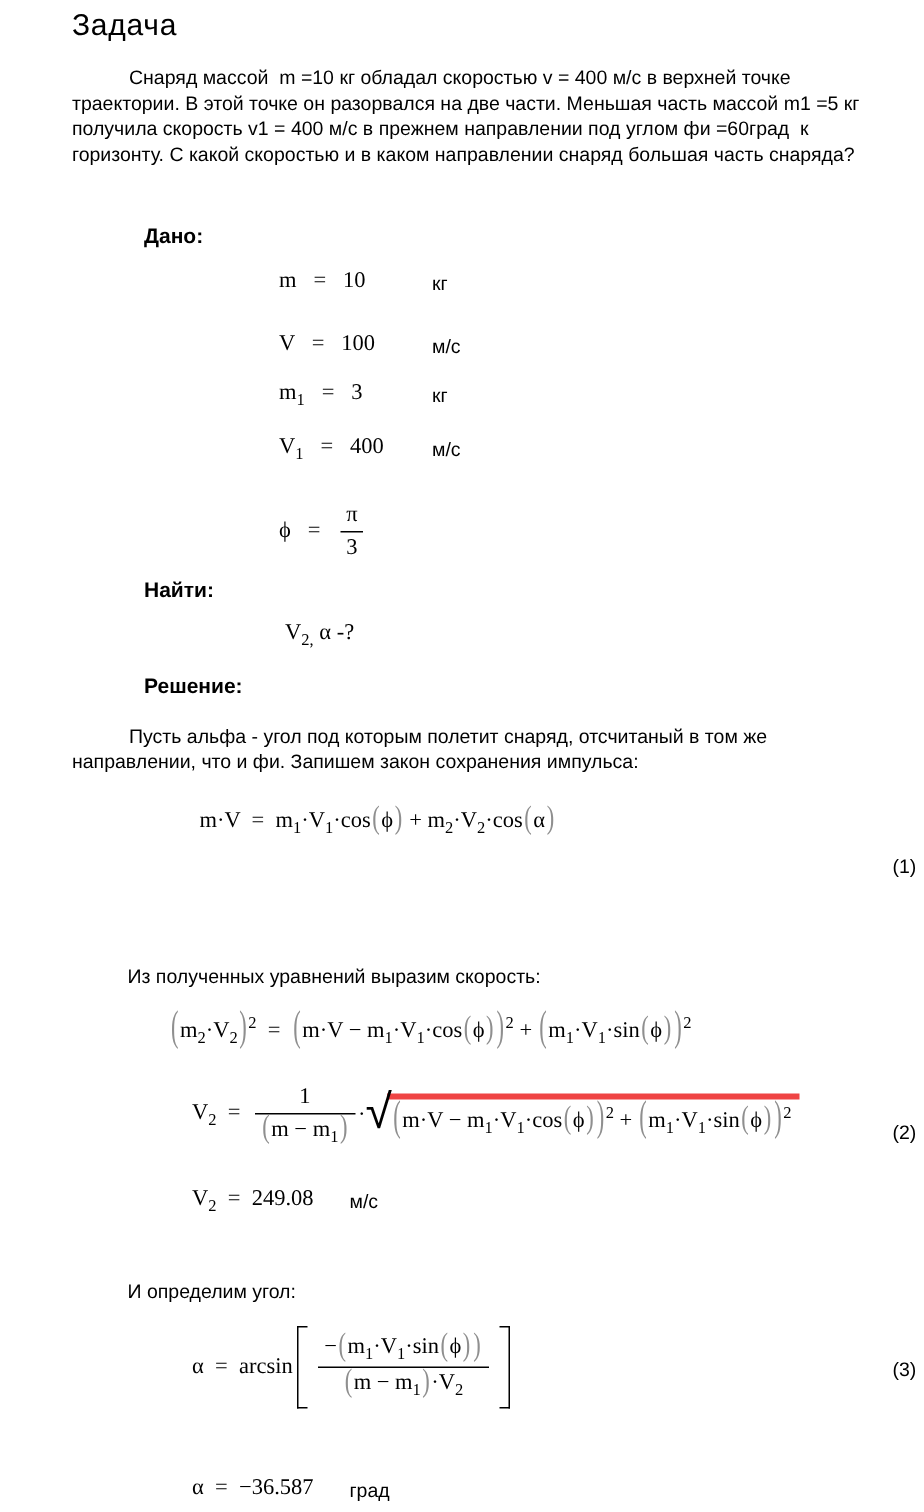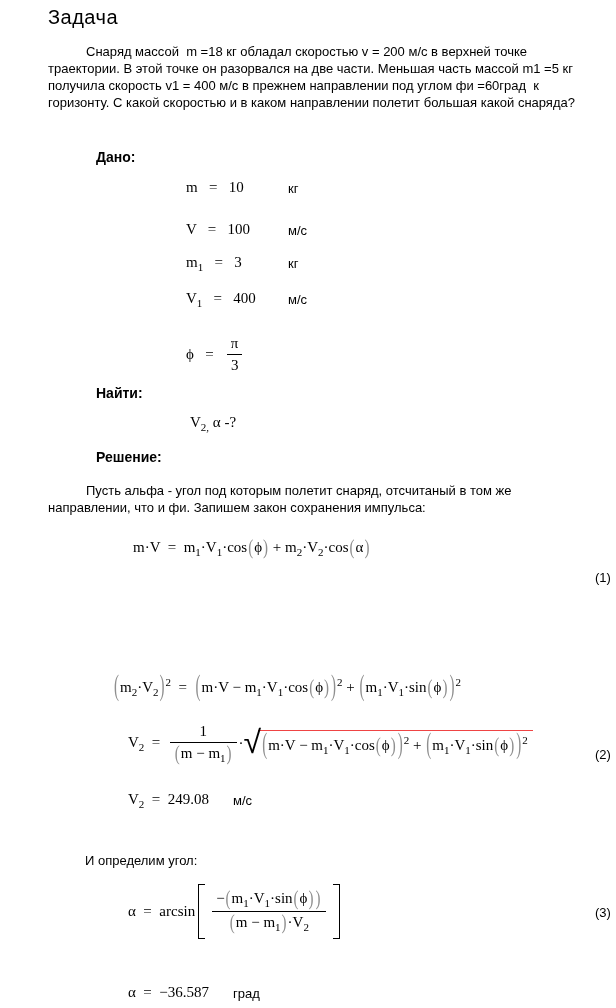--- a/index.html
+++ b/index.html
@@ -16,40 +16,40 @@
   .eq sub{font-size:11px;vertical-align:-4px;line-height:1;}
   .eq sup{font-size:11px;vertical-align:6px;line-height:1;}
   .p{color:#8f8f8f;display:inline-block;transform:scaleY(1.45);transform-origin:50% 55%;padding:0 1px;}
   .P{transform:scaleY(1.9);}
   .fr{display:inline-flex;flex-direction:column;align-items:center;margin:0 2px;}
   .fr .num,.fr .den{padding:0 4px;white-space:pre;text-align:center;}
   .fr .bar{align-self:stretch;border-top:1px solid #000;height:0;margin:2px 0;}
   .sqr{display:inline-flex;align-items:flex-start;}
   .rs{font-family:"DejaVu Sans",sans-serif;font-size:32px;line-height:26px;font-weight:100;
       margin-right:-3px;position:relative;top:-1px;}
-  .rc{border-top:1px solid #ef4444;padding:4px 5px 1px 3px;}
+  .rc{border-top:4px solid #ef4444;padding:4px 5px 1px 3px;}
   .sb{align-self:stretch;width:6px;margin-top:-6px;margin-bottom:-6px;}
   .sbl{border:1px solid #000;border-right:none;margin-left:3px;margin-right:5px;}
   .sbr{border:1px solid #000;border-left:none;margin-left:5px;}
   .unit{position:absolute;font-family:"Liberation Sans",sans-serif;font-size:13px;top:2px;white-space:pre;text-align:right;}
   .unit-g{left:102px;}
   .unit-r{left:105px;}
 </style>
 </head>
 <body>
 
 <div id="page">
 
   <div class="abs title" style="left:30px;top:6px">Задача</div>
 
   <div>
-    <div class="abs bt" style="left:68px;top:43px">Снаряд массой  m =18 кг обладал скоростью v = 200 м/с в верхней точке</div>
+    <div class="abs bt" style="left:68px;top:43px">Снаряд массой  m =10 кг обладал скоростью v = 400 м/с в верхней точке</div>
     <div class="abs bt" style="left:30px;top:60px">траектории. В этой точке он разорвался на две части. Меньшая часть массой m1 =5 кг</div>
     <div class="abs bt" style="left:30px;top:77px">получила скорость v1 = 400 м/с в прежнем направлении под углом фи =60град  к</div>
-    <div class="abs bt" style="left:30px;top:94px">горизонту. С какой скоростью и в каком направлении полетит большая какой снаряда?</div>
+    <div class="abs bt" style="left:30px;top:94px">горизонту. С какой скоростью и в каком направлении снаряд большая часть снаряда?</div>
   </div>
 
   <div class="abs b" style="left:78px;top:149px">Дано:</div>
 
   <div class="abs eq" style="left:168px;top:179px">
     <span style="display:contents"><span class="run"><span>m   =   10</span></span></span>
     <span class="unit unit-g">кг</span>
   </div>
   <div class="abs eq" style="left:168px;top:221px">
     <span style="display:contents"><span class="run"><span>V   =   100</span></span></span>
@@ -74,20 +74,21 @@
   <div class="abs b" style="left:78px;top:449px">Решение:</div>
 
   <div>
     <div class="abs bt" style="left:68px;top:482px">Пусть альфа - угол под которым полетит снаряд, отсчитаный в том же</div>
     <div class="abs bt" style="left:30px;top:499px">направлении, что и фи. Запишем закон сохранения импульса:</div>
   </div>
 
   <div class="abs eq" style="left:115px;top:539px"><span class="run"><span>m·V  =  m</span><sub>1</sub><span>·V</span><sub>1</sub><span>·cos</span><span class="p">(</span><span>ϕ</span><span class="p">)</span><span> + m</span><sub>2</sub><span>·V</span><sub>2</sub><span>·cos</span><span class="p">(</span><span>α</span><span class="p">)</span></span></div>
   <div class="abs eqnum" style="left:577px;top:570px">(1)</div>
 
+  <div class="abs bt" style="left:67px;top:642px">Из полученных уравнений выразим скорость:</div>
 
   <div class="abs eq" style="left:95px;top:677px"><span class="run"><span class="p P">(</span><span>m</span><sub>2</sub><span>·V</span><sub>2</sub><span class="p P">)</span><sup>2</sup><span>  =  </span><span class="p P">(</span><span>m·V − m</span><sub>1</sub><span>·V</span><sub>1</sub><span>·cos</span><span class="p">(</span><span>ϕ</span><span class="p">)</span><span class="p P">)</span><sup>2</sup><span> + </span><span class="p P">(</span><span>m</span><sub>1</sub><span>·V</span><sub>1</sub><span>·sin</span><span class="p">(</span><span>ϕ</span><span class="p">)</span><span class="p P">)</span><sup>2</sup></span></div>
 
   <div class="abs eq" style="left:110px;top:723px"><span class="run"><span>V</span><sub>2</sub><span>  =  </span></span><span class="fr"><span class="num"><span class="run"><span>1</span></span></span><span class="bar"></span><span class="den"><span class="run"><span class="p">(</span><span>m − m</span><sub>1</sub><span class="p">)</span></span></span></span><span class="run"><span>·</span></span><span class="sqr"><span class="rs">√</span><span class="rc"><span class="run"><span class="p P">(</span><span>m·V − m</span><sub>1</sub><span>·V</span><sub>1</sub><span>·cos</span><span class="p">(</span><span>ϕ</span><span class="p">)</span><span class="p P">)</span><sup>2</sup><span> + </span><span class="p P">(</span><span>m</span><sub>1</sub><span>·V</span><sub>1</sub><span>·sin</span><span class="p">(</span><span>ϕ</span><span class="p">)</span><span class="p P">)</span><sup>2</sup></span></span></span></div>
   <div class="abs eqnum" style="left:577px;top:747px">(2)</div>
 
   <div class="abs eq" style="left:110px;top:791px">
     <span style="display:contents"><span class="run"><span>V</span><sub>2</sub><span>  =  249.08</span></span></span>
     <span class="unit unit-r">м/с</span>
   </div>

